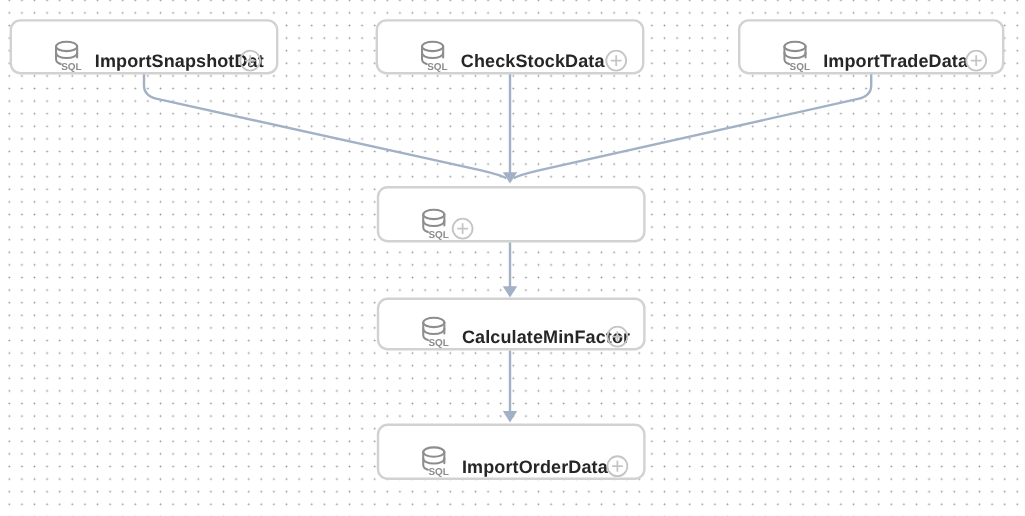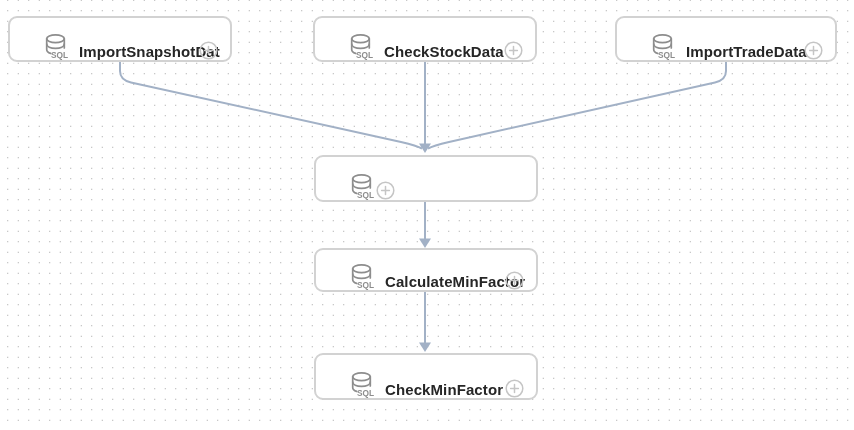--- a/index.html
+++ b/index.html
@@ -180,21 +180,21 @@
   <div class="node n5">
     <svg class="task-icon" viewBox="0 0 27 27">
       <g stroke="currentColor" stroke-width="1.7" fill="none" stroke-linecap="round">
         <ellipse cx="12.5" cy="5.7" rx="8.8" ry="3.9"></ellipse>
         <path d="M3.7 5.7 v10.7 c0 1.9 1.5 3.2 3.9 4"></path>
         <path d="M21.3 5.7 v9.3"></path>
         <path d="M3.7 11 c0 2.6 3.9 4.3 8.8 4.3 c4.9 0 8.8 -1.7 8.8 -4.3"></path>
       </g>
       <text x="8" y="25.2" font-size="8.3" font-weight="700" fill="currentColor">SQL</text>
     </svg>
-    <span class="label">CheckMinFactor</span>
+    <span class="label">ImportOrderData</span>
     <svg class="plus" viewBox="0 0 19 19">
       <g stroke="currentColor" stroke-width="1.5" fill="none" stroke-linecap="round">
         <circle cx="9.5" cy="9.5" r="8.3"></circle>
         <path d="M9.5 5.6 v7.8 M5.6 9.5 h7.8"></path>
       </g>
     </svg>
   </div>
 
 </div>
 

